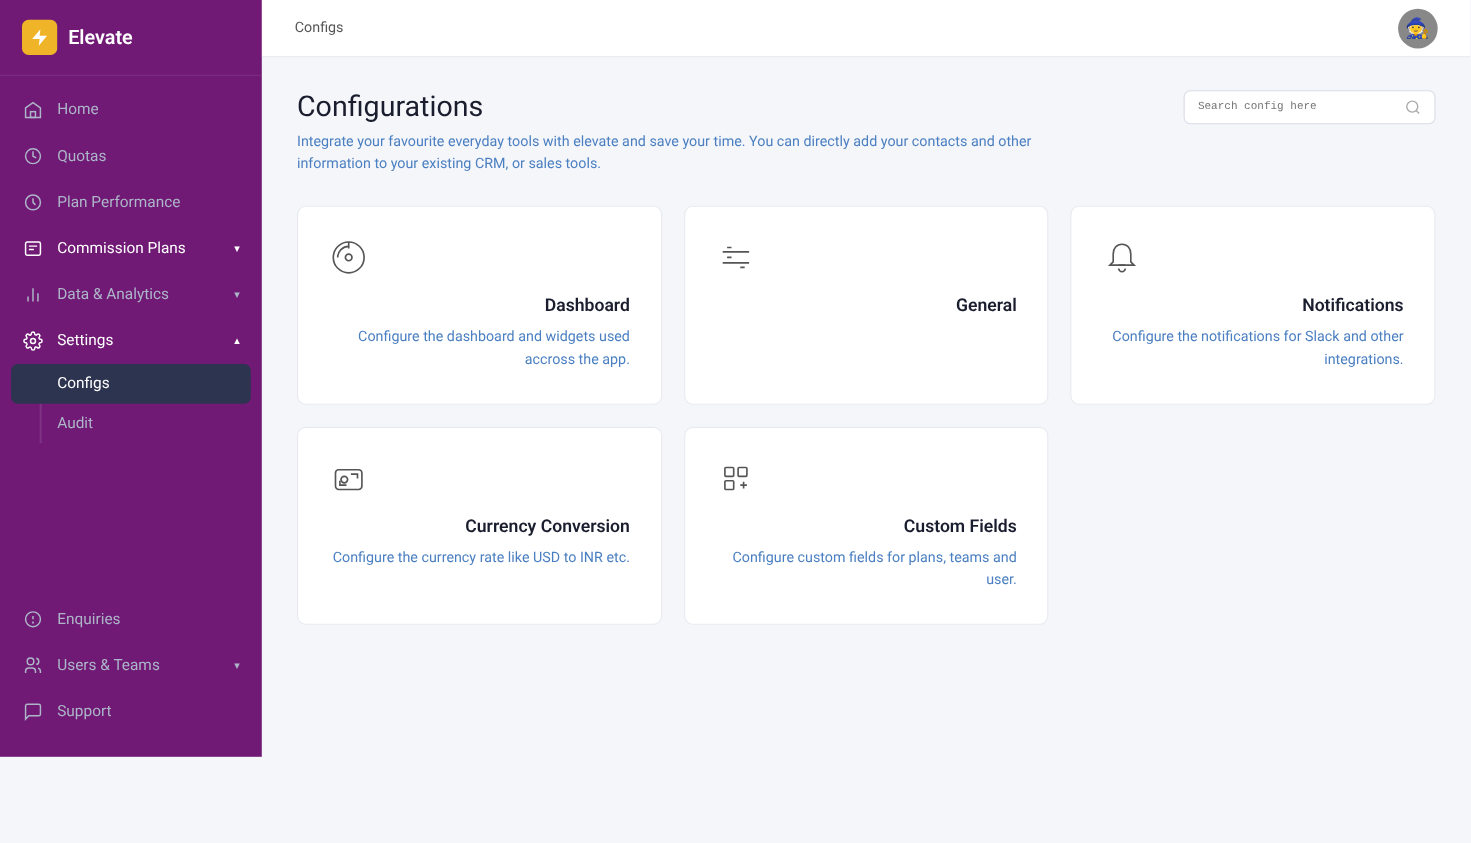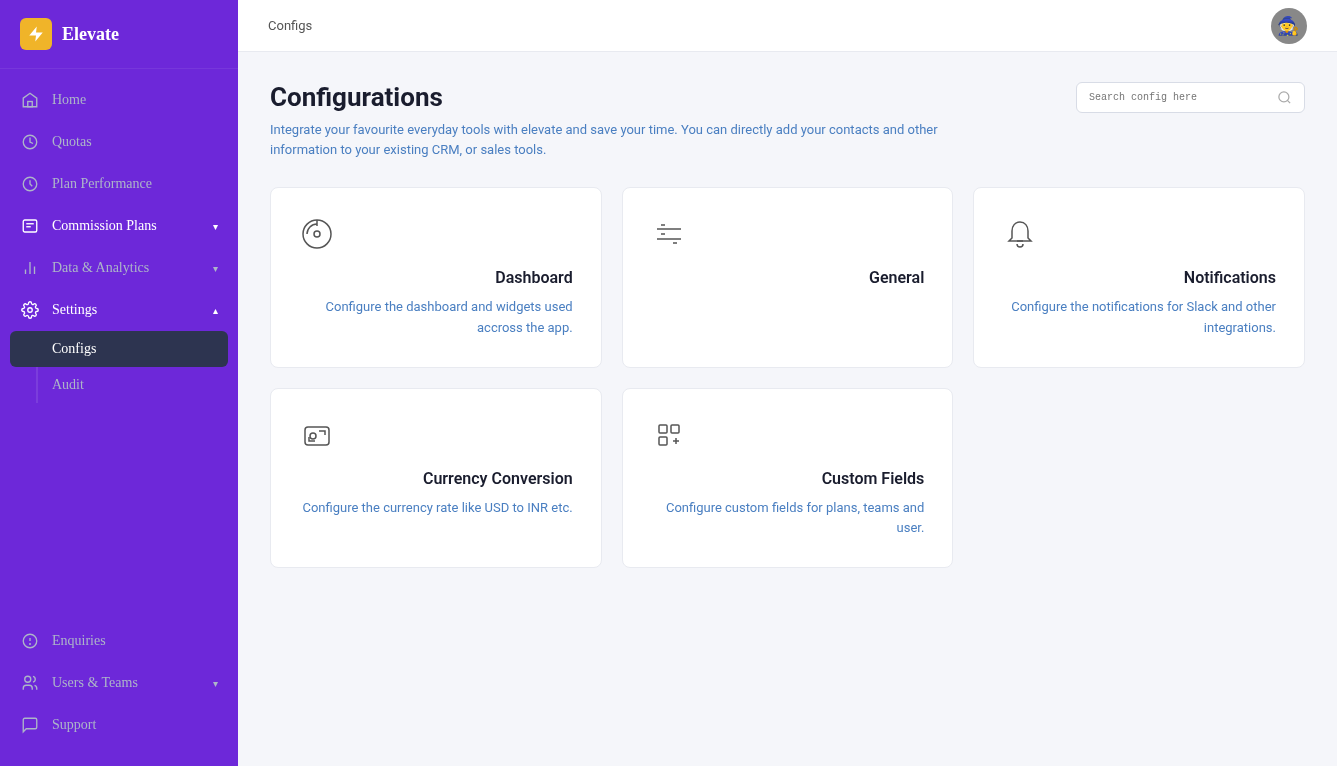--- a/index.html
+++ b/index.html
@@ -2,27 +2,26 @@
 <html><head>
   <meta charset="utf-8">
   <style>
     * { box-sizing: border-box; margin: 0; padding: 0; }
     body { font-family: -apple-system, BlinkMacSystemFont, 'Segoe UI', Roboto, sans-serif; display: flex; height: 766px; overflow: hidden; background: #f5f6fa; }
 
     
     .sidebar {
       width: 238px;
       min-width: 238px;
-      background: #6d28d9;
+      background: #701a75;
       color: #fff;
       display: flex;
       flex-direction: column;
-      height: 766px;
+      height: 688px;
       overflow-y: auto;
-      font-family: Liberation Serif, serif;
     }
     .sidebar-logo {
       display: flex;
       align-items: center;
       gap: 10px;
       padding: 18px 20px;
       border-bottom: 1px solid rgba(255,255,255,0.07);
     }
     .logo-icon {
       width: 32px; height: 32px;
@@ -98,21 +97,21 @@
       width: 36px; height: 36px; border-radius: 50%;
       background: #888;
       overflow: hidden;
       display: flex; align-items: center; justify-content: center;
       font-size: 18px;
     }
 
     
     .content { flex: 1; overflow-y: auto; padding: 30px 32px; }
     .page-header { margin-bottom: 28px; display: flex; align-items: flex-start; justify-content: space-between; }
-    .page-title { font-size: 26px; font-weight: 700; color: #1a1d2e; margin-bottom: 8px; }
+    .page-title { font-size: 26px; font-weight: 400; color: #1a1d2e; margin-bottom: 8px; }
     .page-desc { font-size: 13px; color: #4a7fc1; line-height: 1.5; max-width: 700px; }
 
     .search-box {
       display: flex; align-items: center;
       border: 1px solid #d8dce6;
       border-radius: 6px;
       padding: 7px 12px;
       gap: 8px;
       background: #fff;
       min-width: 220px;

